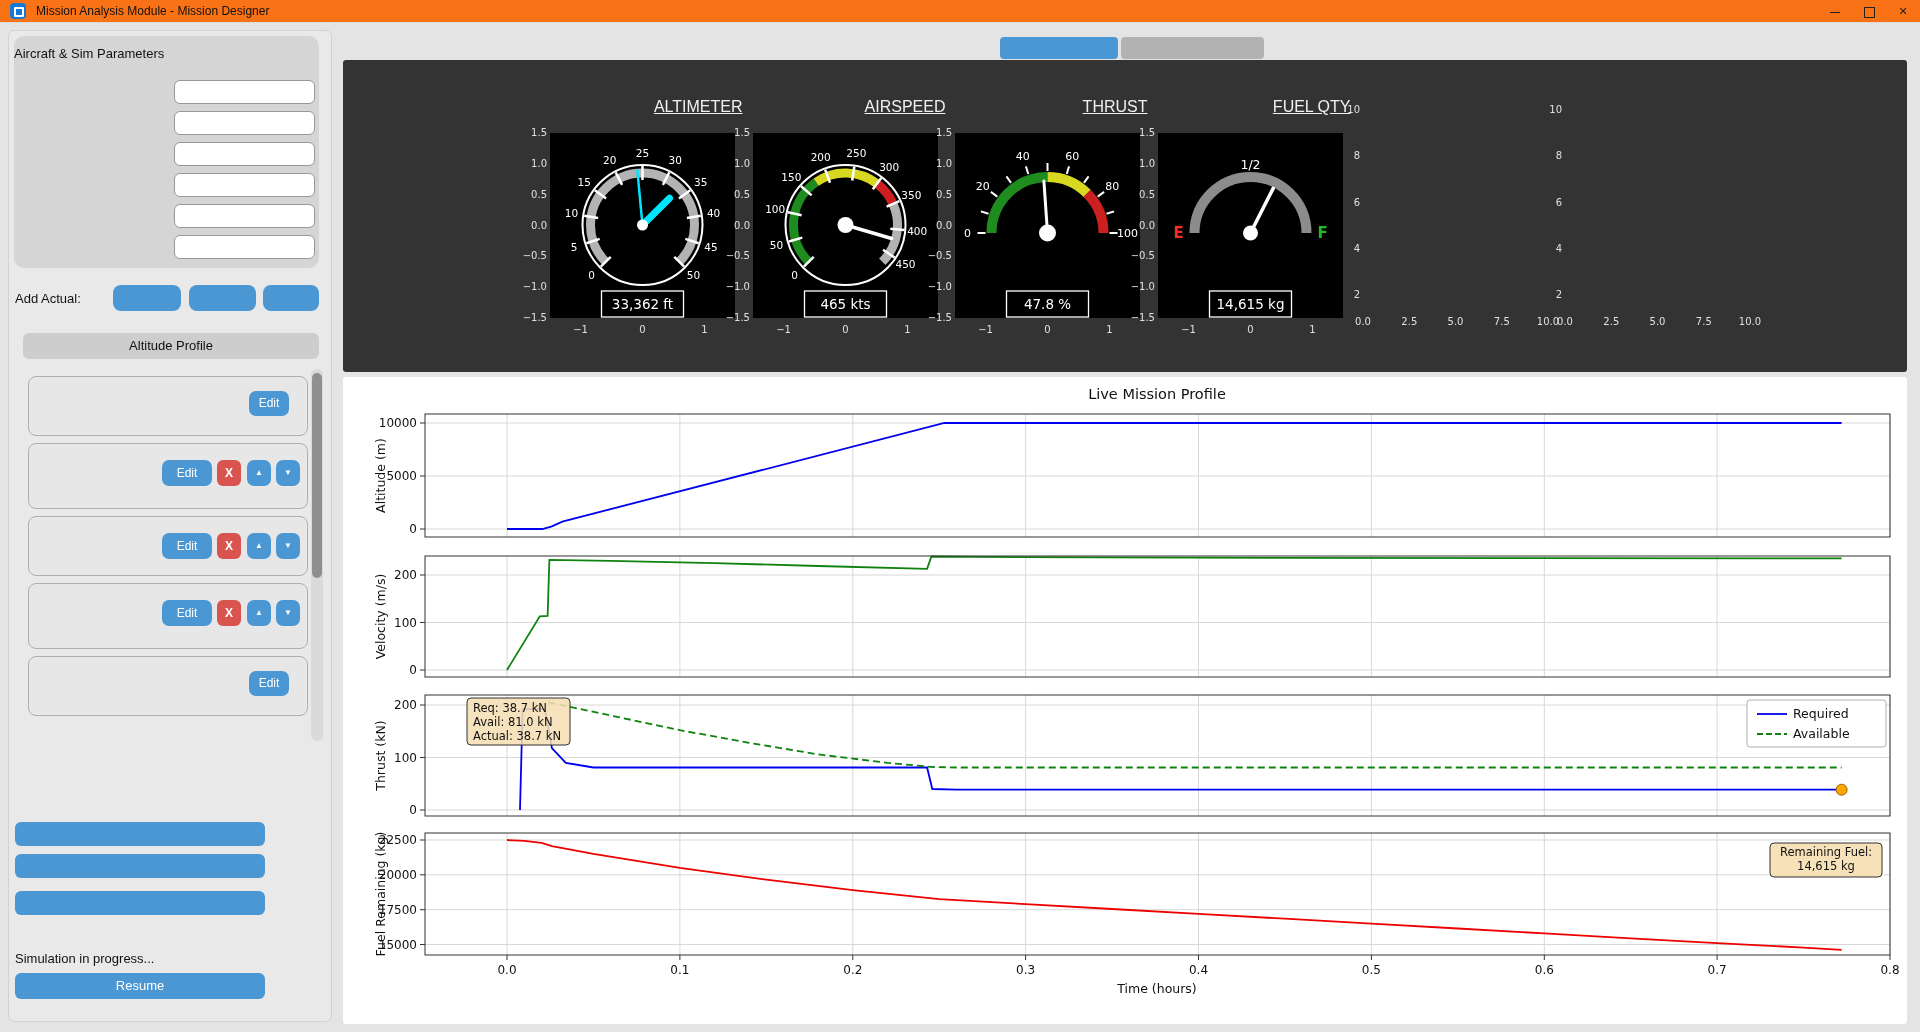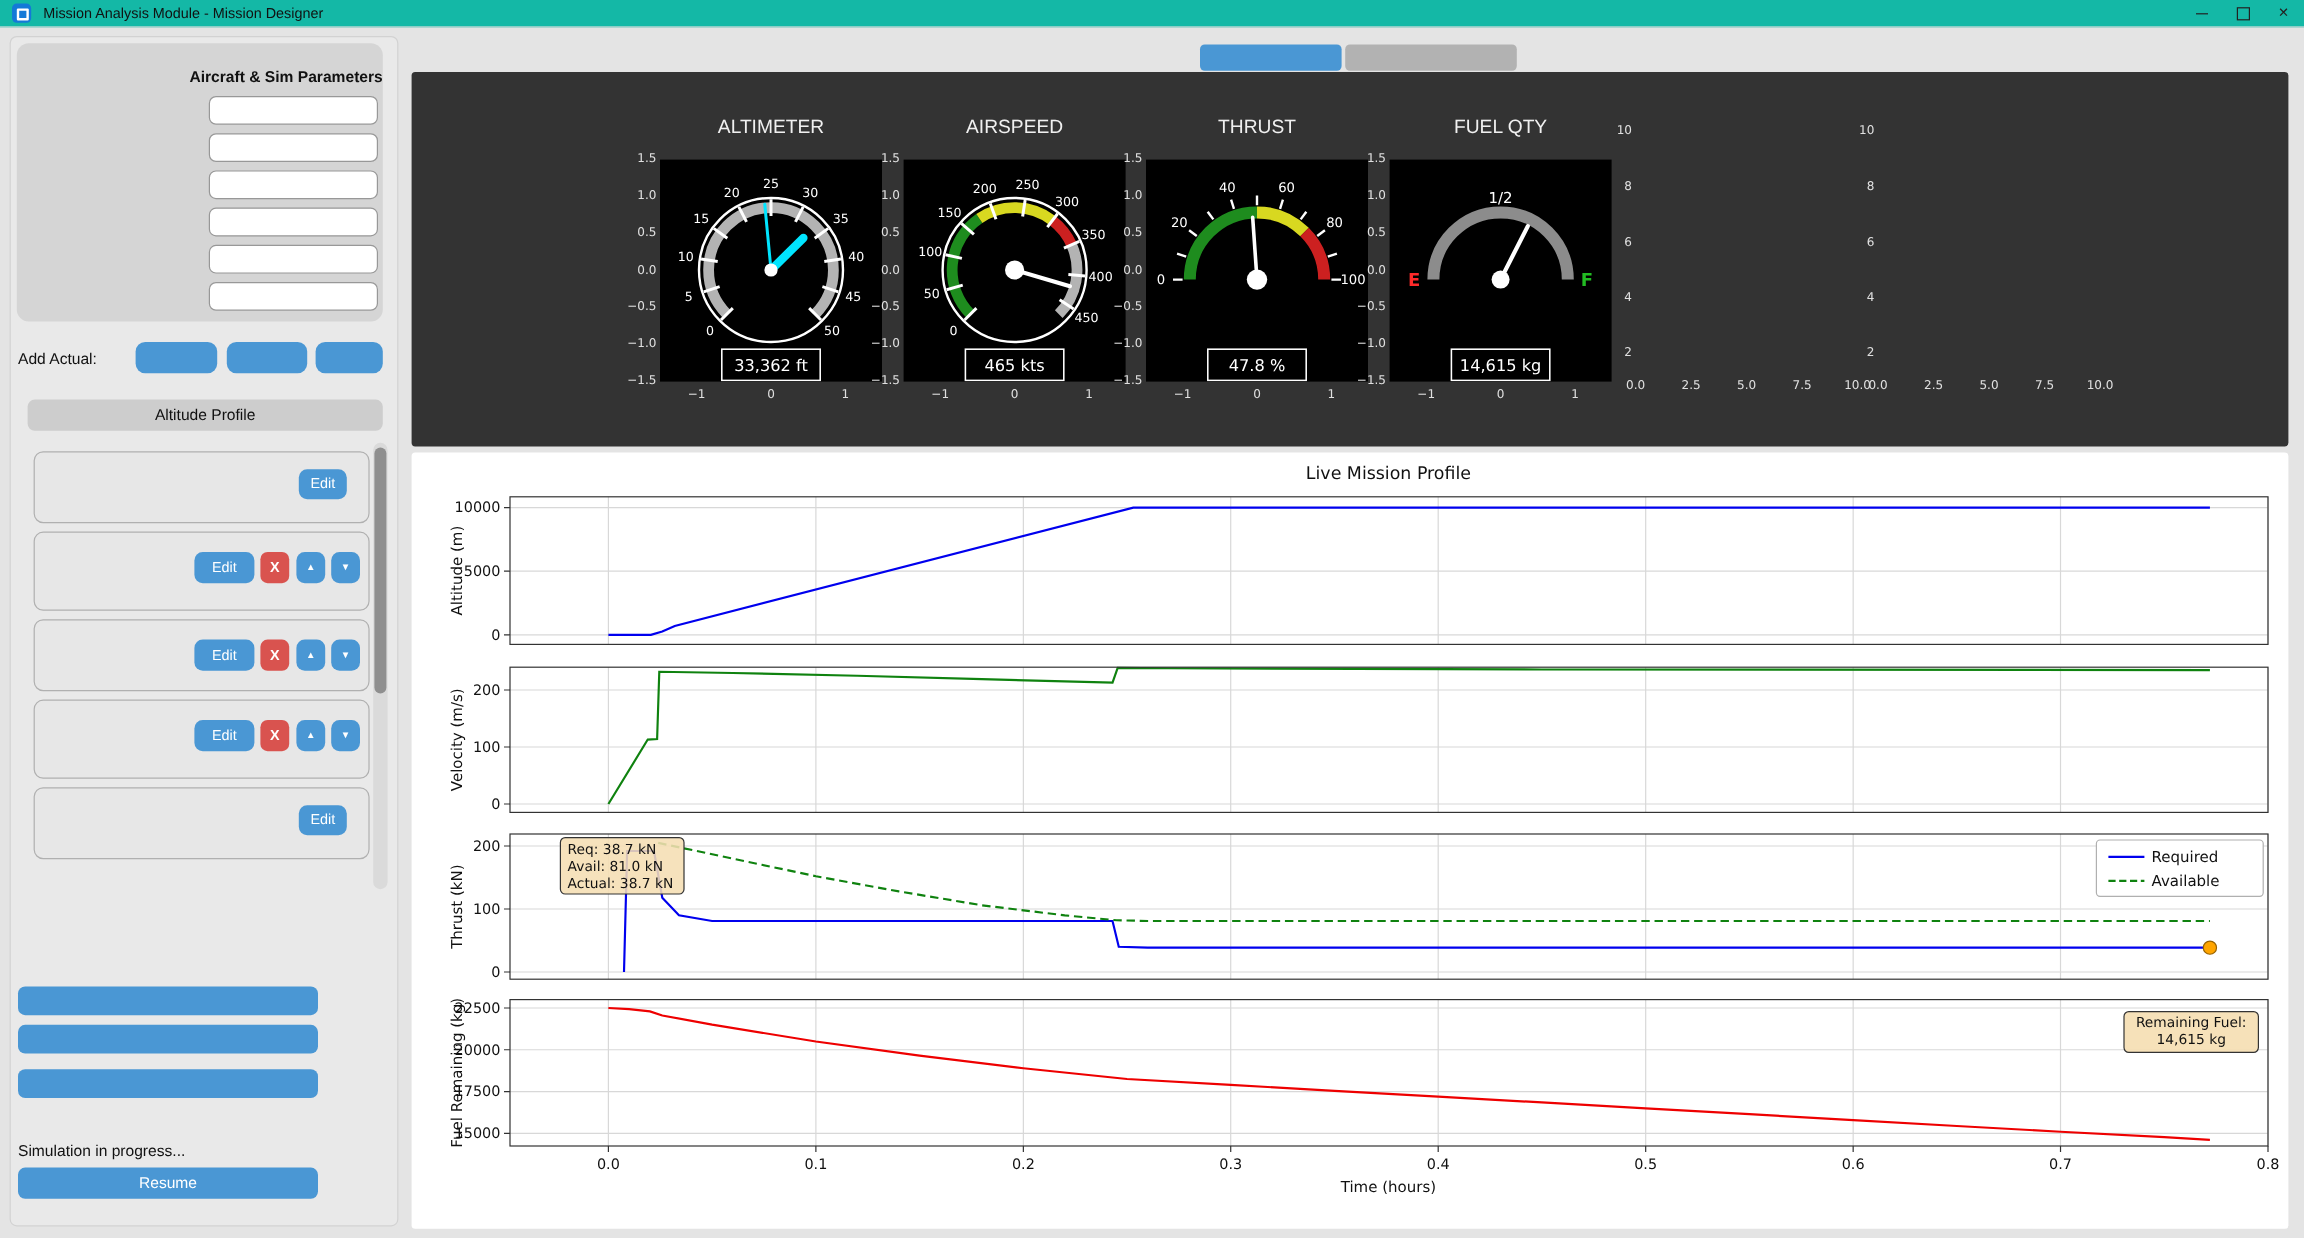--- a/index.html
+++ b/index.html
@@ -1,37 +1,37 @@
 <!DOCTYPE html>
 <html><head>
 <meta charset="utf-8">
 <style>
   html,body{margin:0;padding:0;}
   .app{position:relative;width:1920px;height:1032px;background:#e4e4e4;
        font-family:"Liberation Sans","DejaVu Sans",sans-serif;overflow:hidden;color:#111;}
   
-  .titlebar{position:absolute;left:0;top:0;width:1920px;height:22px;background:#14b8a6;
+  .titlebar{position:absolute;left:0;top:0;width:1920px;height:22px;background:#f97316;
             border-bottom:1px solid #dcdcdc;}
   .app-icon{position:absolute;left:10px;top:3px;width:16px;height:16px;background:#1479d7;
             border-radius:4px;}
   .app-icon:before{content:"";position:absolute;left:4px;top:4px;width:6px;height:6px;
             border:2px solid #fff;border-radius:1px;}
   .title-text{position:absolute;left:36px;top:4px;font-size:12px;color:#111;}
   .win-btn{position:absolute;top:0;width:34px;height:22px;text-align:center;line-height:22px;
            font-size:11px;color:#222;cursor:default;}
   .win-min{right:68px;} .win-max{right:34px;} .win-close{right:0;}
   .min-glyph{display:inline-block;width:10px;border-top:1px solid #222;vertical-align:middle;}
   .max-glyph{display:inline-block;width:9px;height:9px;border:1px solid #222;vertical-align:middle;}
   
   .sidebar{position:absolute;left:8px;top:30px;width:322px;height:990px;background:#e9e9e9;
            border:1px solid #d2d2d2;border-radius:6px;}
   .param-box{position:absolute;left:5px;top:5px;width:305px;height:232px;background:#d5d5d5;
              border-radius:10px;}
-  .param-title{position:absolute;left:0;top:20px;width:100%;text-align:right;
-               font-weight:bold;font-size:13px;}
+  .param-title{position:absolute;left:0;top:10px;width:100%;text-align:left;
+               font-weight:normal;font-size:13px;}
   .param-row{position:absolute;left:0;height:26px;width:100%;}
   .param-label{position:absolute;left:0;top:5px;width:152px;text-align:right;font-size:12.5px;}
   .param-input{position:absolute;left:160px;top:0;width:132px;height:22px;background:#fff;
                border:1px solid #989898;border-radius:6px;font-size:13px;line-height:22px;
                padding-left:7px;}
   .addseg-label{position:absolute;left:6px;top:260px;font-size:13px;}
   .seg-add-btn{position:absolute;top:254px;height:26px;border-radius:8px;background:#4a97d4;
                color:#fff;font-size:12.5px;text-align:center;line-height:26px;}
   .profile-header{position:absolute;left:14px;top:302px;width:296px;height:26px;background:#cdcdcd;
                border-radius:6px;text-align:center;font-size:13px;line-height:26px;}
@@ -53,21 +53,21 @@
   .resume-btn{position:absolute;left:6px;top:942px;width:250px;height:26px;border-radius:6px;
            background:#4a97d4;color:#fff;text-align:center;font-size:13px;line-height:26px;}
   
   .tab{position:absolute;top:37px;height:22px;border-radius:4px;font-size:12px;text-align:center;
        line-height:22px;}
   .tab.active{background:#4a97d4;color:#fff;}
   .tab.inactive{background:#b2b2b2;color:#e6e6e6;}
   
   .instruments{position:absolute;left:343px;top:60px;width:1564px;height:312px;background:#333333;
        border-radius:3px;}
-  .gauge-title{position:absolute;top:38px;width:200px;text-align:center;color:#f0f0f0;font-size:16px;}
+  .gauge-title{position:absolute;top:38px;width:200px;text-align:right;color:#f0f0f0;font-size:16px;text-decoration:underline;}
   .gauge-sq{position:absolute;top:73px;width:185px;height:185px;background:#000;}
   .dig-panel{position:absolute;top:45px;width:185px;height:205px;background:#000;}
   .lt{position:absolute;color:#e0e0e0;font-size:10px;font-family:"DejaVu Sans",sans-serif;}
   .lt.r{width:30px;text-align:right;}
   .lt.c{width:34px;text-align:center;}
   
   .chart-panel{position:absolute;left:343px;top:377px;width:1564px;height:647px;background:#ffffff;
        border-radius:3px;}
   svg text{font-family:"DejaVu Sans","Liberation Sans",sans-serif;}
 </style>

